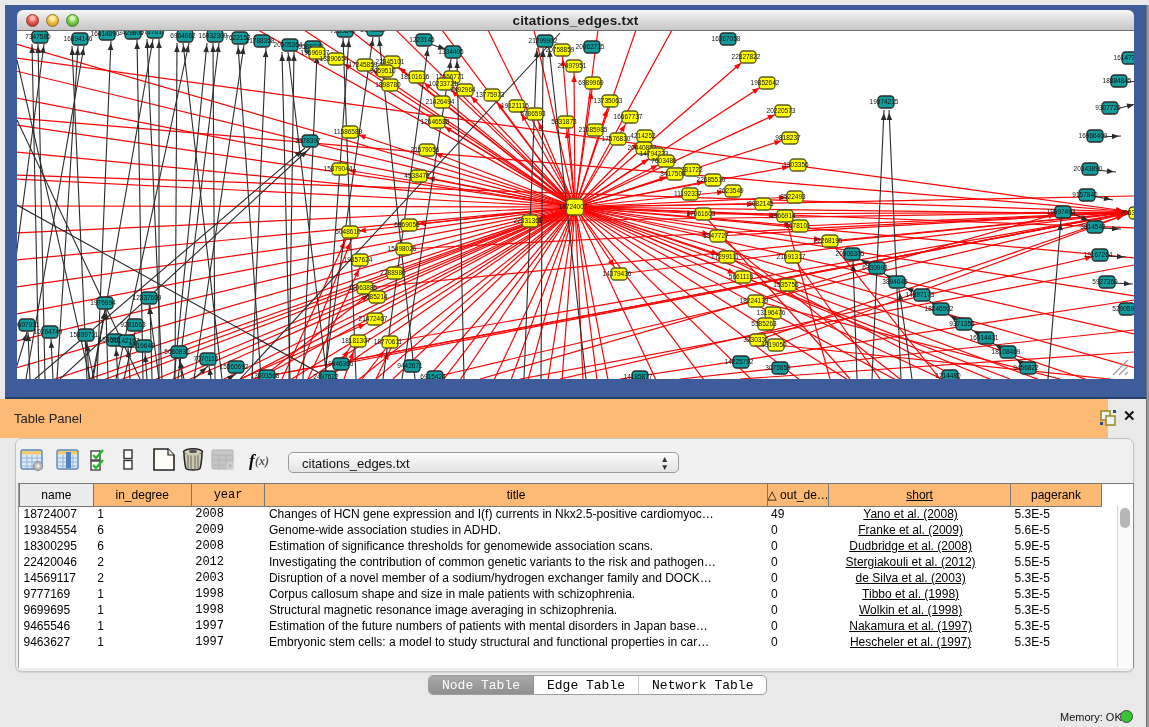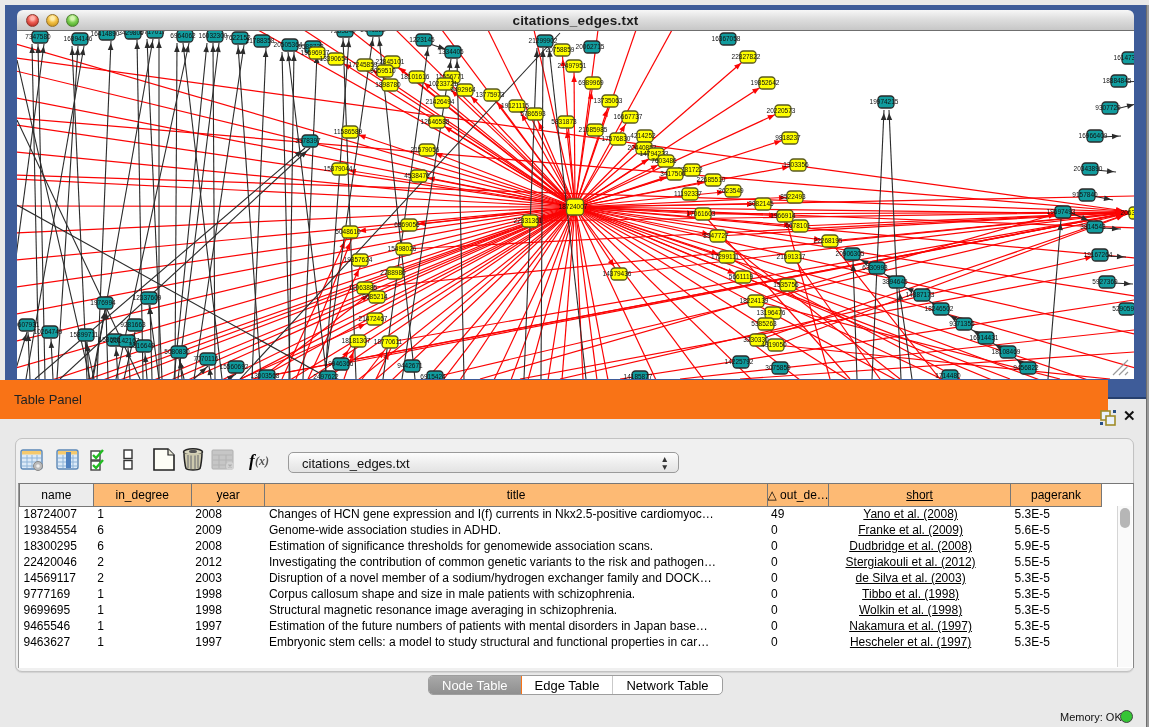--- a/index.html
+++ b/index.html
@@ -13,53 +13,53 @@
   background:linear-gradient(#f7f7f7, #dedede 45%, #c7c7c7);
   border-bottom:1px solid #6f6f6f; }
 #title { position:absolute; width:100%; text-align:center; top:3px; font-size:13.5px;
   font-weight:bold; color:#1c1c1c; letter-spacing:0.2px; }
 .tl { position:absolute; top:4px; width:13px; height:13px; border-radius:50%; }
 #tl-r { left:9px; background:radial-gradient(circle at 50% 30%, #ffb4ac 0 18%, #ee5f55 45%, #ad2018 95%); border:1px solid #8e372e;}
 #tl-y { left:29px; background:radial-gradient(circle at 50% 30%, #ffeead 0 18%, #f3c145 45%, #c08b12 95%); border:1px solid #97732a;}
 #tl-g { left:49px; background:radial-gradient(circle at 50% 30%, #d6f5b2 0 18%, #7fd153 45%, #3f9a1d 95%); border:1px solid #4f7d33;}
 
 
-#tpheader { left:0; top:380px; width:1108px; height:39px; background:#f97316; }
+#tpheader { left:0; top:399px; width:1108px; height:39px; background:#fdba74; }
 #tpheader .txt { position:absolute; left:14px; top:12px; font-size:13px; color:#222; }
 #panel { left:15px; top:438px; width:1119px; height:234px; background:#f0f0f0;
   border:1px solid #c2c2c2; border-radius:7px; box-shadow:0 1px 1px rgba(0,0,0,0.1); }
 #toolbar { position:absolute; left:0; top:0; width:100%; height:44px; }
 #combo { position:absolute; left:272px; top:13px; width:391px; height:21px;
   background:linear-gradient(#fdfdfd,#ececec 60%, #e3e3e3); border:1px solid #9a9a9a;
   border-radius:5px; font-size:13px; color:#111; padding:3px 0 0 13px; }
 #combo .ar { position:absolute; right:9px; top:2px; font-size:8.5px; color:#333; line-height:8px; }
 
 #tablewrap { position:absolute; left:2px; top:44px; width:1116px; height:185px; background:#fff;
   border-top:1px solid #777; border-left:1px solid #999; border-right:1px solid #888; }
 table { border-collapse:collapse; table-layout:fixed; width:1083px; font-size:12px; color:#000; }
 th { background:#fdba74; border:1px solid #777; border-top:none; font-weight:normal;
   font-size:12px; height:22px; text-align:center; padding:0; white-space:nowrap; overflow:hidden; }
 th.c0 { background:#ececec; }
 td { height:16px; padding:0 0 0 4px; white-space:nowrap; overflow:hidden; font-size:12px; }
-.c0 { width:73px; } .c1 { width:97px; } .c2 { width:73px; } .c3 { width:497px; }
+.c0 { width:73px; } .c1 { width:97px; } .c2 { width:73px;font-family:Liberation Mono, monospace; } .c3 { width:497px; }
 .c4 { width:61px; } .c5 { width:180px;text-decoration:underline; } .c6 { width:90px; }
 td.c5 { text-align:center; padding-right:22px; }
 #vsb { position:absolute; right:1px; top:22px; width:15px; height:161px; background:#fafafa;
   border-left:1px solid #d5d5d5; }
 #vsb .thumb { position:absolute; left:2px; top:2px; width:10px; height:20px; background:#b6b6b6;
   border-radius:5px; }
 
 
 #dockic { left:1100px; top:409px; width:18px; height:18px; }
 #closeic { left:1123px; top:407px; font-size:15px; font-weight:bold; color:#111; }
 
 
 #tabs { left:428px; top:675px; height:20px; display:flex; border:1px solid #9e9e9e;
   border-radius:5px; overflow:hidden; background:#fff; font-size:13px; }
-#tabs div { padding:2px 13px 0 13px; height:100%; }
+#tabs div { padding:2px 13px 0 13px; height:100%;font-family:Liberation Mono, monospace; }
 #tabs .sel { background:linear-gradient(#a9a9a9,#8f8f8f); color:#fff; }
 #tabs .mid { border-left:1px solid #f97316; border-right:1px solid #c9c9c9; }
 
 
 #mem { left:1060px; top:711px; font-size:11px; color:#111; }
 #memdot { left:1120px; top:710px; width:13px; height:13px; border-radius:50%;
   background:#35c535; border:1px solid #444; }
 #rstrip { left:1146px; top:5px; width:3px; height:722px; background:#9a9a9a;
   border-left:1px solid #6e6e6e; }
 </style></head>

